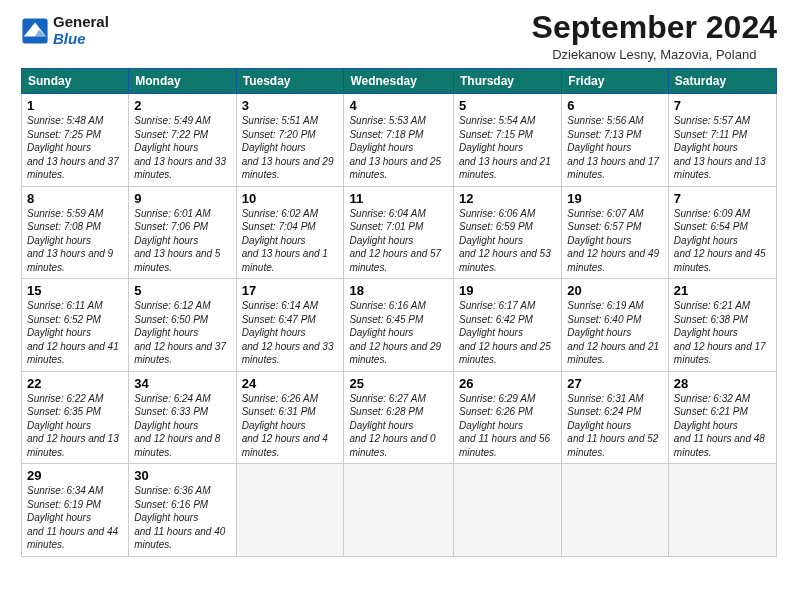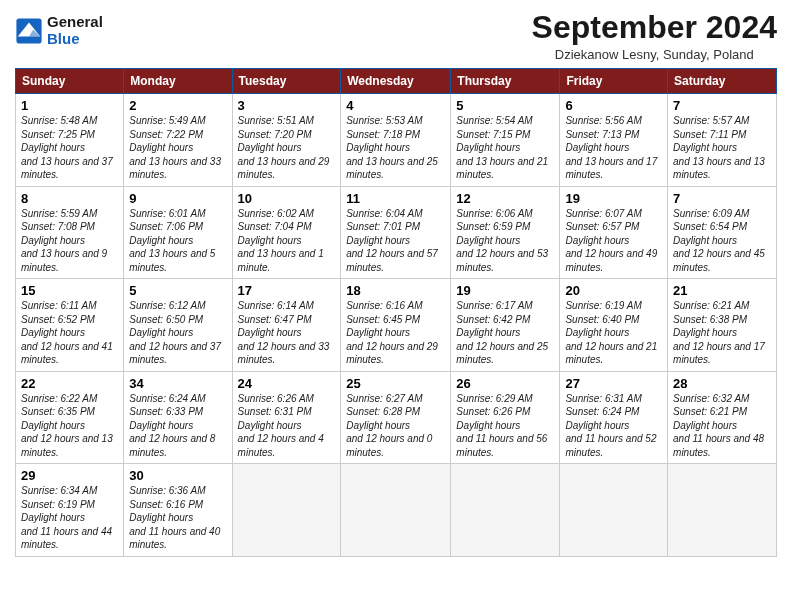--- a/index.html
+++ b/index.html
@@ -6,21 +6,21 @@
     body {
       font-family: Arial, sans-serif;
       background: #fff;
       width: 792px;
       height: 612px;
       overflow: hidden;
     }
     .container {
       width: 792px;
       min-height: 612px;
-      padding: 10px 15px 10px 15px;
+      padding: 10px 15px 10px 21px;
       background: #fff;
     }
     .header-row {
       display: flex;
       align-items: flex-start;
       justify-content: space-between;
       margin-bottom: 6px;
     }
     .logo {
       display: flex;
@@ -29,21 +29,21 @@
     }
     .logo-text {
       display: flex;
       flex-direction: column;
       font-weight: bold;
       font-size: 15px;
       line-height: 1.1;
       color: #1a1a1a;
     }
     .logo-text span:first-child { color: #1a1a1a; }
-    .logo-blue { color: #1565c0 !important; }
+    .logo-blue { color: #1565c0 !important; font-style: italic; }
     .logo-icon {
       width: 28px;
       height: 28px;
       margin-right: 4px;
     }
     .title-block {
       text-align: center;
     }
     .month-title {
       font-size: 32px;
@@ -55,21 +55,21 @@
       font-size: 13px;
       color: #333;
       margin-top: 2px;
     }
     .calendar {
       width: 100%;
       border-collapse: collapse;
       font-size: 10.5px;
     }
     .calendar th {
-      background: #7f1d1d;
+      background: #0f766e;
       color: #fff;
       text-align: left;
       padding: 5px 6px;
       font-size: 12px;
       font-weight: bold;
       border: 1px solid #1255a0;
     }
     .calendar td {
       border: 1px solid #ccc;
       vertical-align: top;
@@ -106,21 +106,21 @@
         <polygon points="20,8 36,28 4,28" fill="white"></polygon>
         <polygon points="26,18 36,28 20,28" fill="#1565c0" opacity="0.5"></polygon>
       </svg>
       <div class="logo-text">
         <span>General</span>
         <span class="logo-blue">Blue</span>
       </div>
     </div>
     <div class="title-block">
       <div class="month-title">September 2024</div>
-      <div class="subtitle">Dziekanow Lesny, Sunday, Poland</div>
+      <div class="subtitle">Dziekanow Lesny, Mazovia, Poland</div>
     </div>
   </div>
 
   <table class="calendar">
     <thead>
       <tr>
         <th>Sunday</th>
         <th>Monday</th>
         <th>Tuesday</th>
         <th>Wednesday</th>

